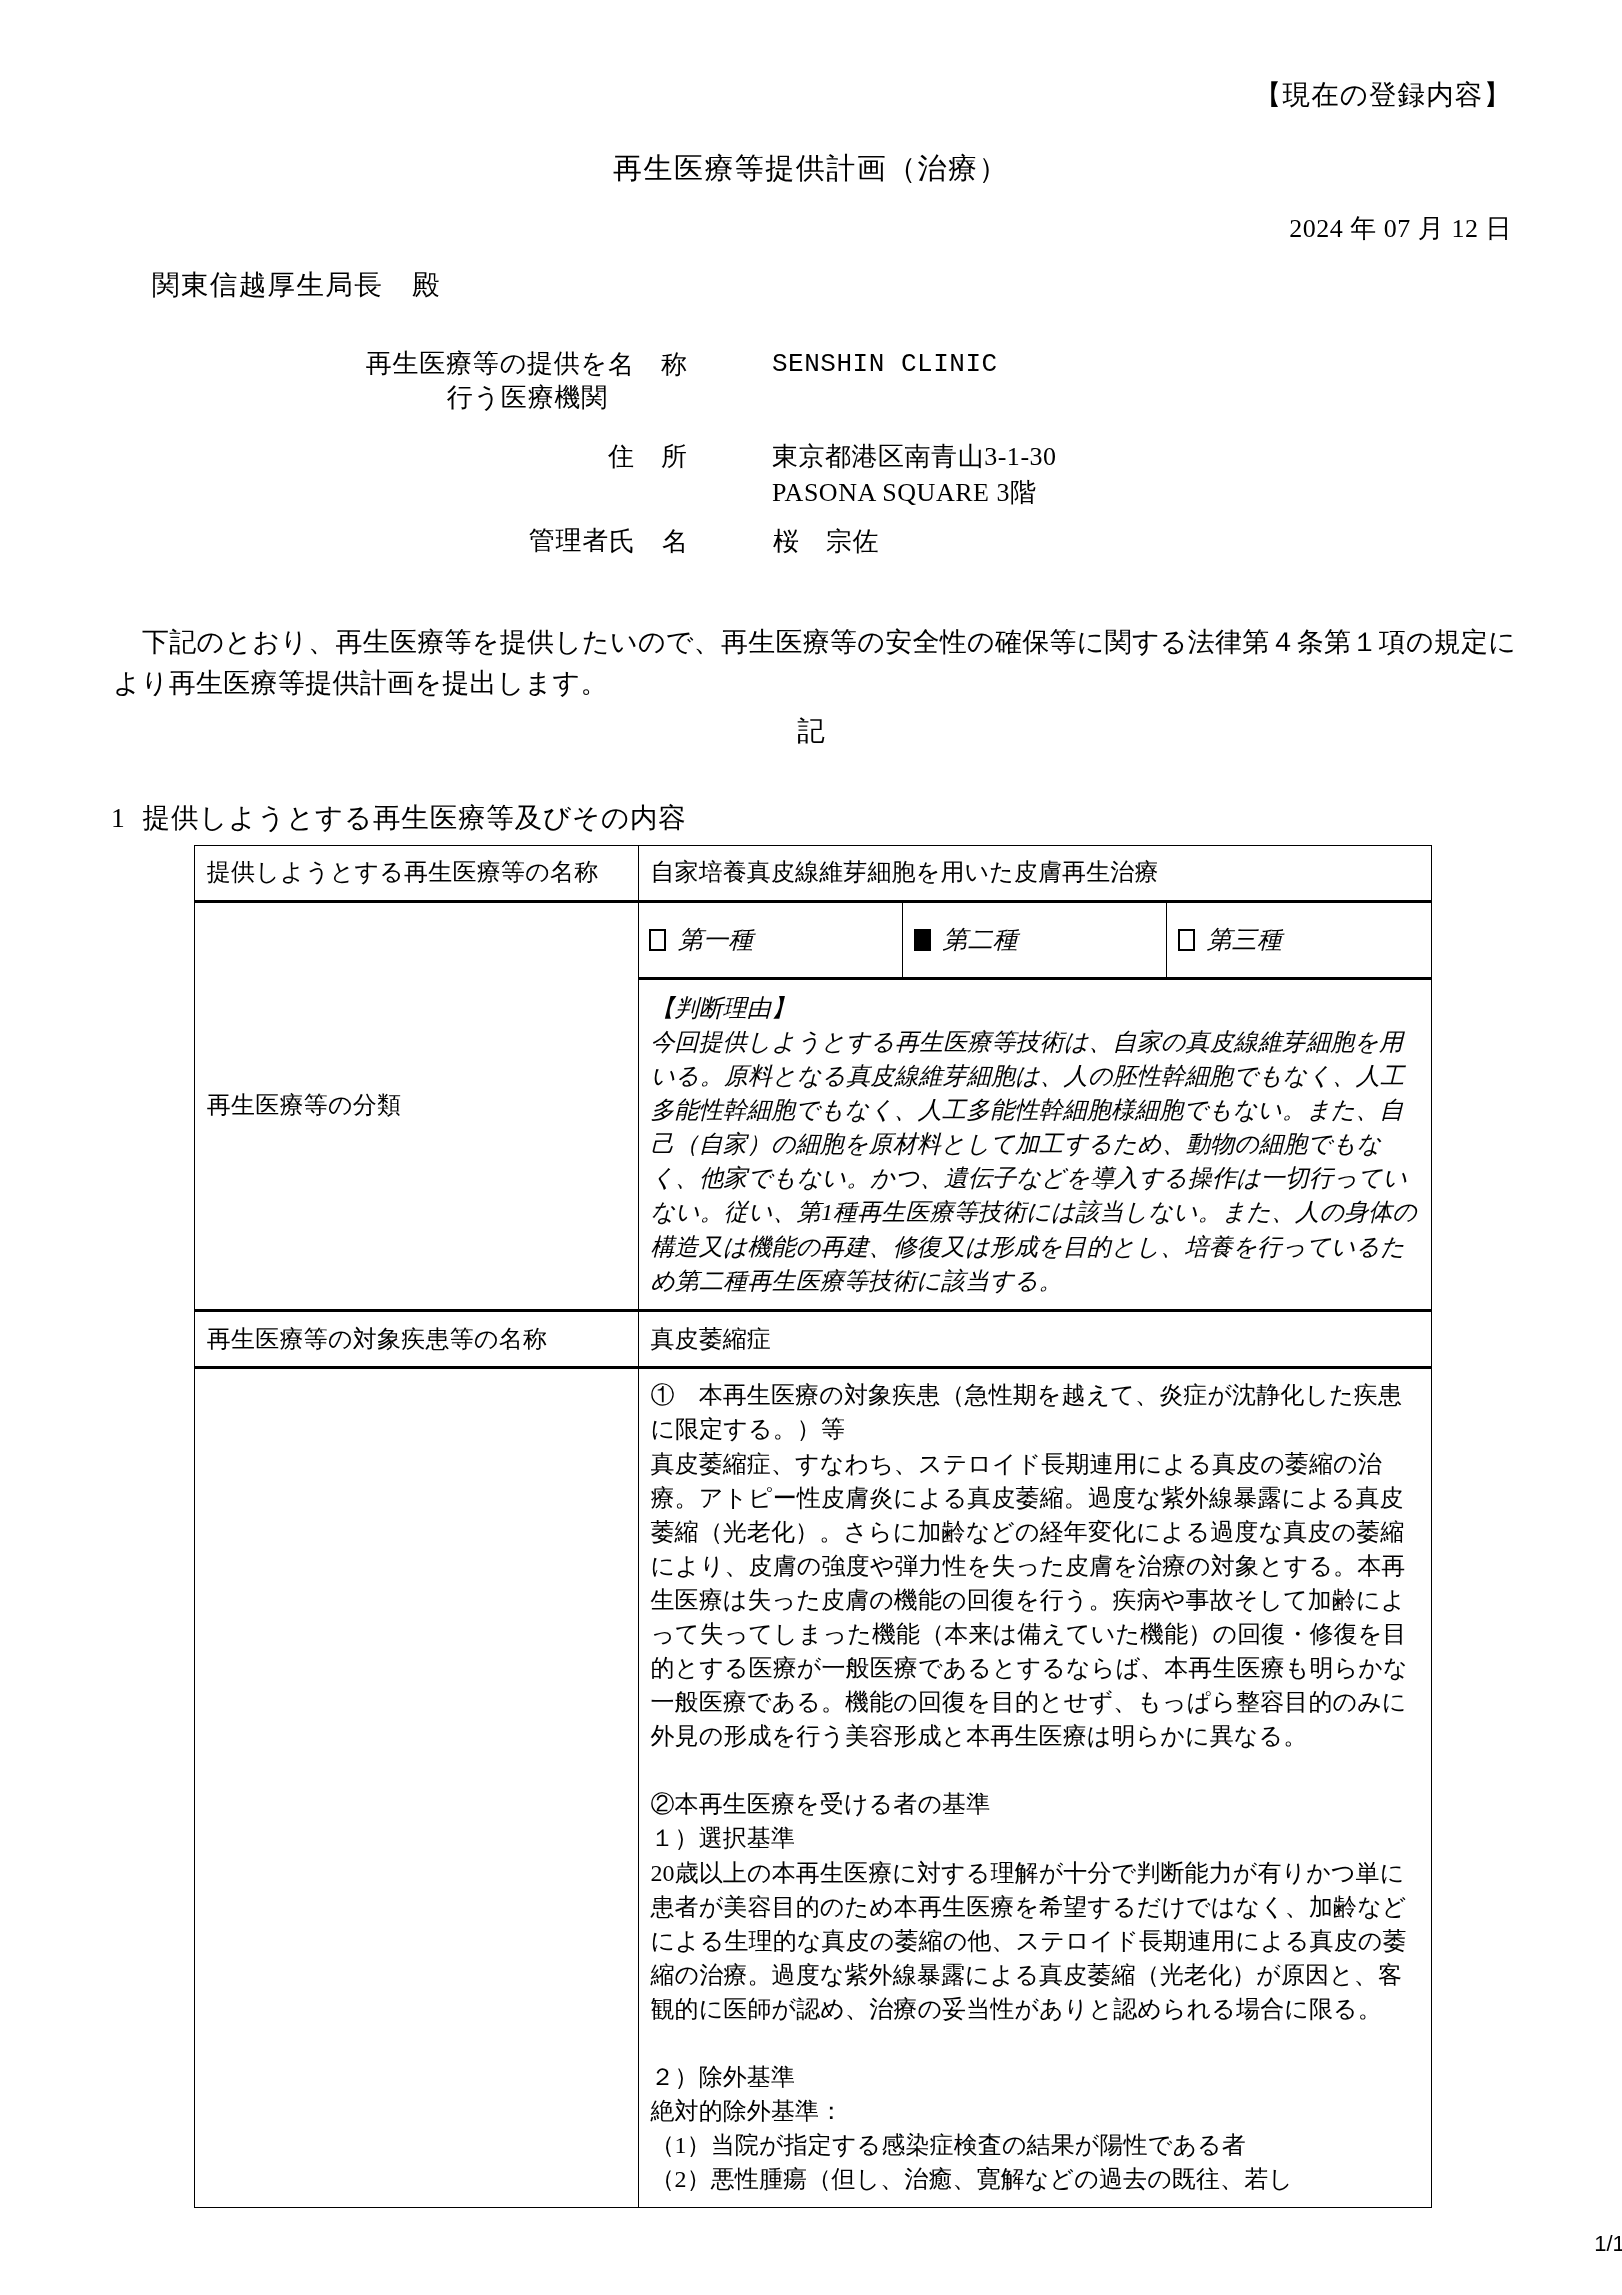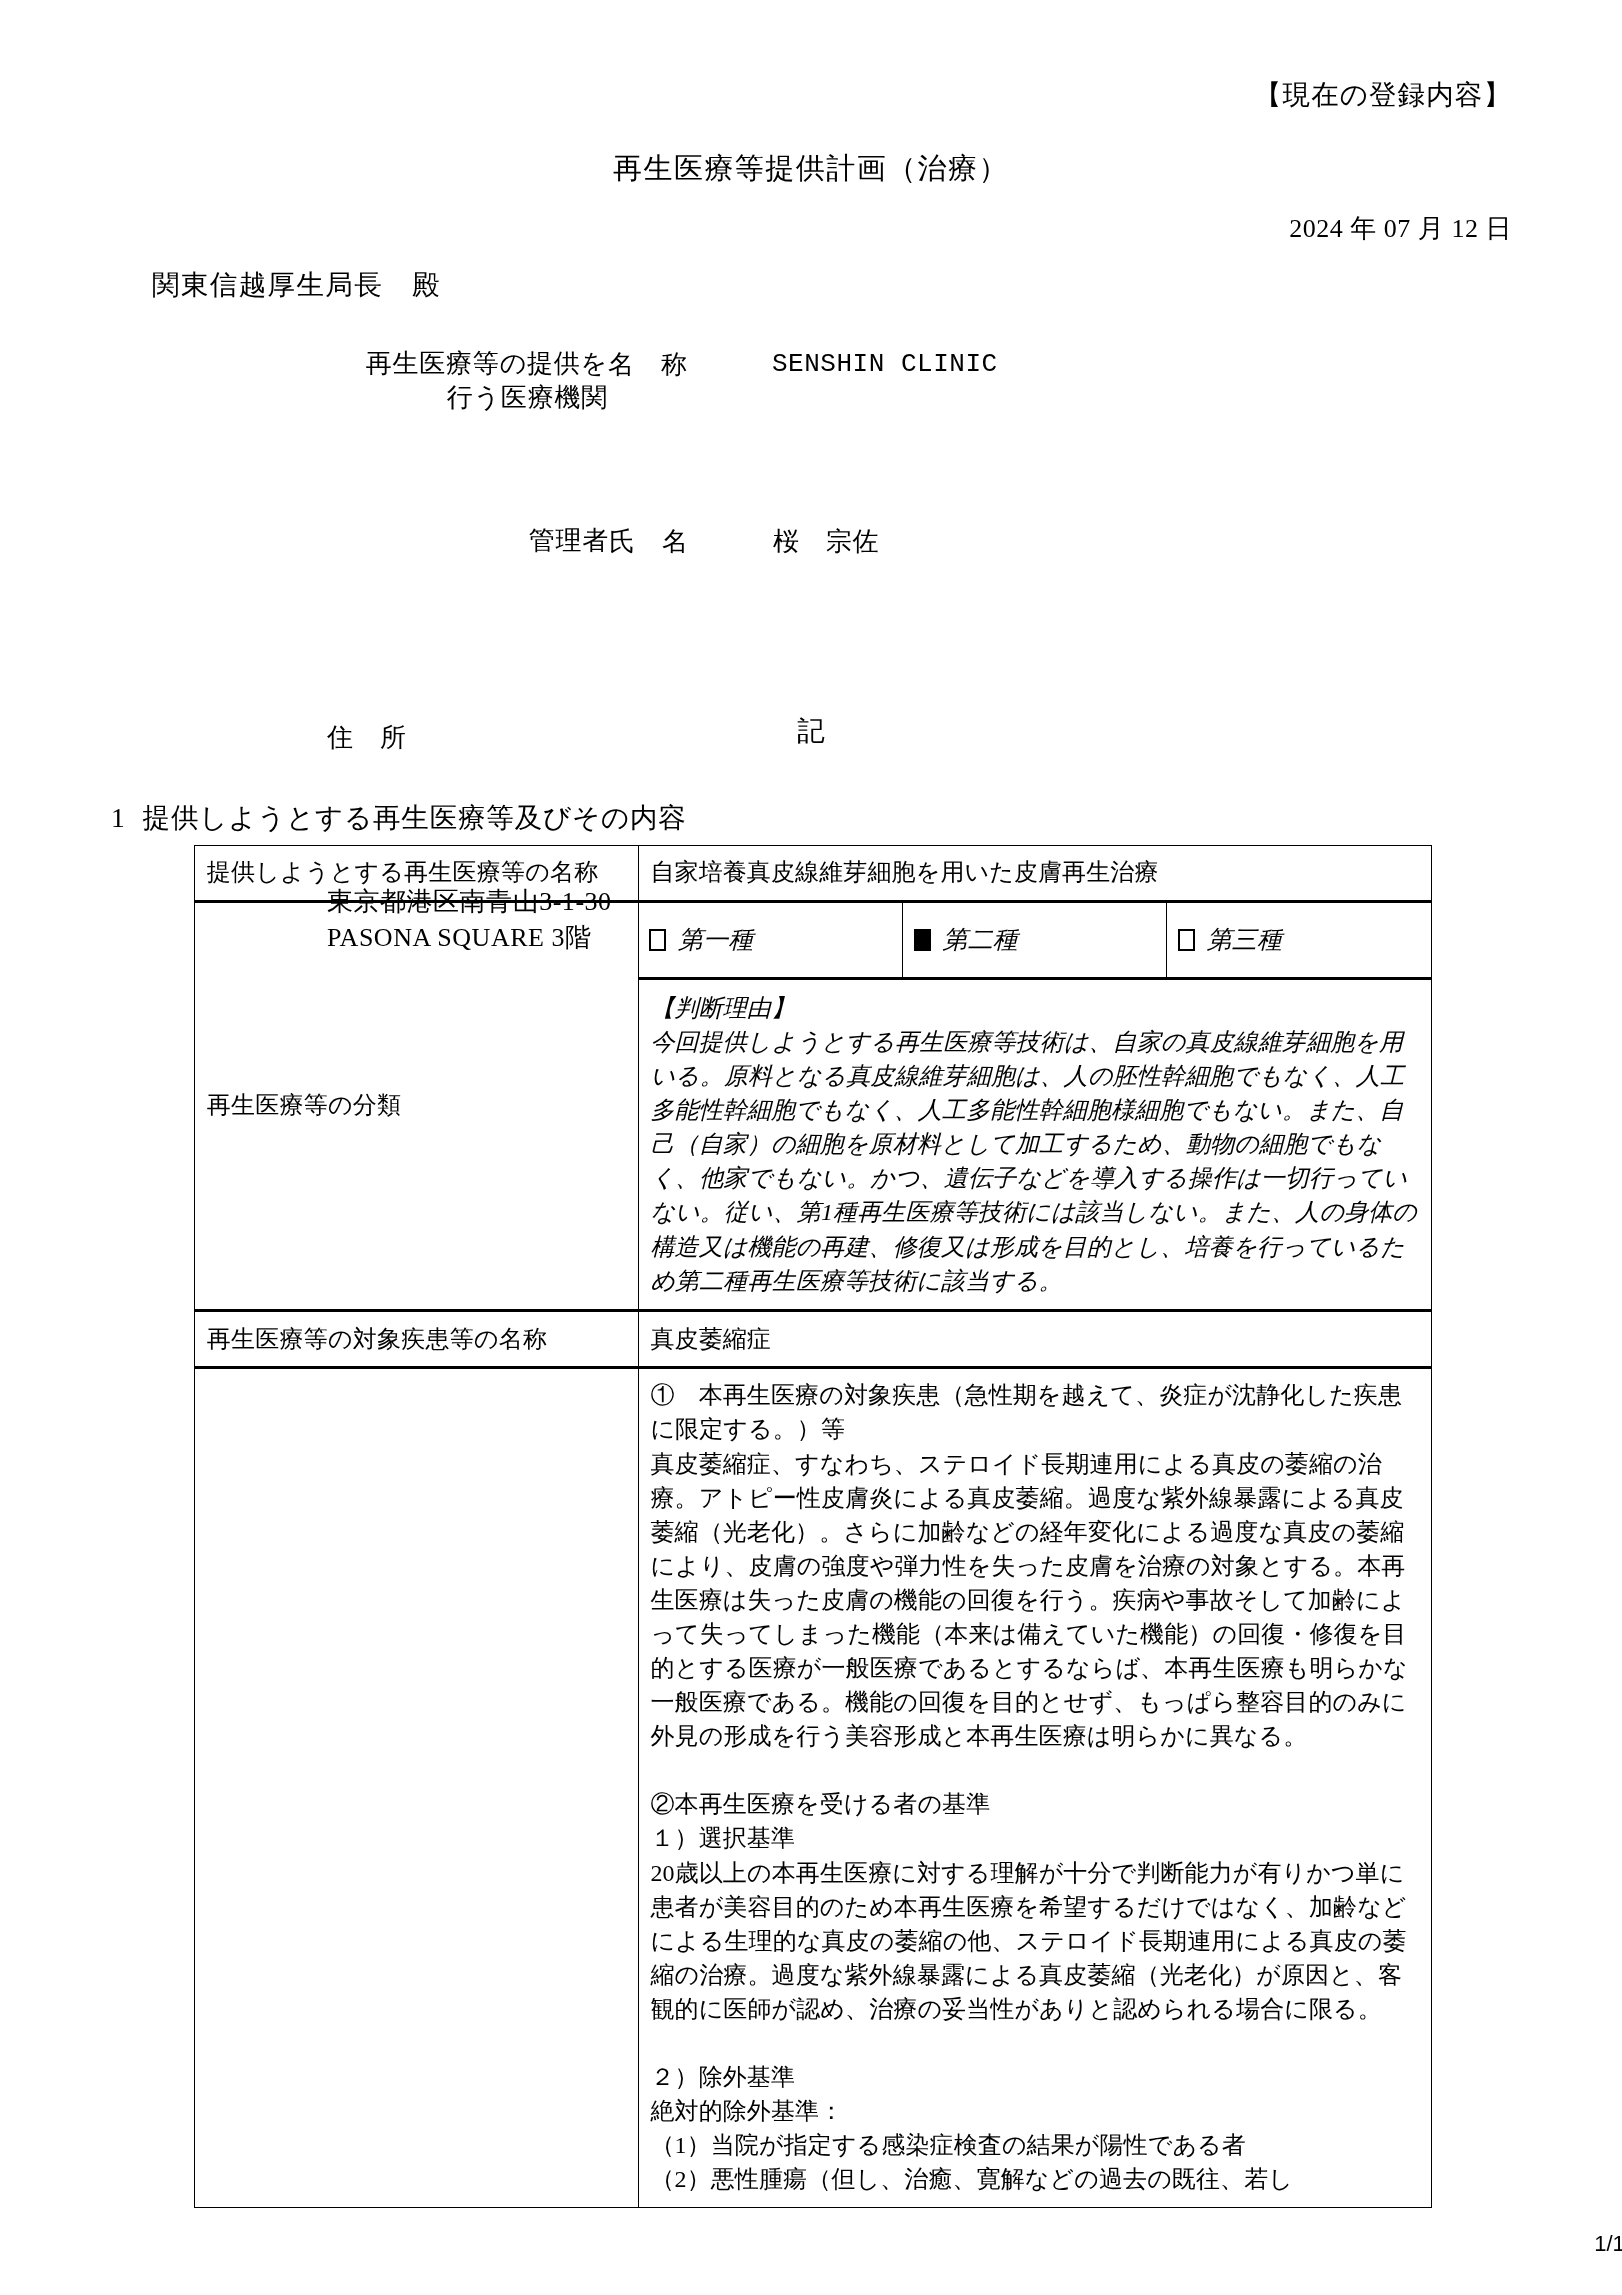--- a/index.html
+++ b/index.html
@@ -88,21 +88,21 @@
     font-size: 26px;
     line-height: 1.38;
     letter-spacing: 0.02em;
     white-space: pre-line;
     font-family: "Liberation Mono", "DejaVu Sans Mono", monospace;
   }
   .inst-val.jp {
     font-family: "Liberation Serif", "DejaVu Serif", serif;
   }
   .row-name   { position: absolute; top: 0px;   left: 0; width: 100%; }
-  .row-addr   { position: absolute; top: 92px; left: 0; width: 100%; flex-direction: column; }
+  .row-addr   { position: absolute; top: 92px; left: 0; width: 100%; }
   .row-mgr    { position: absolute; top: 177px; left: -183px; width: 1309px; }
   .row-mgr .inst-label { width: 465px; flex: 0 0 465px; }
 
   
   .body-para {
     position: absolute;
     top: 622px;
     left: 113px;
     width: 1407px;
     font-size: 27px;
@@ -231,20 +231,21 @@
     </div>
 
     <div class="inst-row row-mgr">
       <div class="inst-label">管理者</div>
       <div class="inst-key">氏　名</div>
       <div class="inst-val jp">桜　宗佐</div>
     </div>
 
   </div>
 
+  <div class="body-para">下記のとおり、再生医療等を提供したいので、再生医療等の安全性の確保等に関する法律第４条第１項の規定により再生医療等提供計画を提出します。</div>
 
   <div class="ki-mark">記</div>
 
   <div class="sec-head">
     <span class="num">1</span><span>提供しようとする再生医療等及びその内容</span>
   </div>
 
   <table class="main-table">
     <tbody>
 

